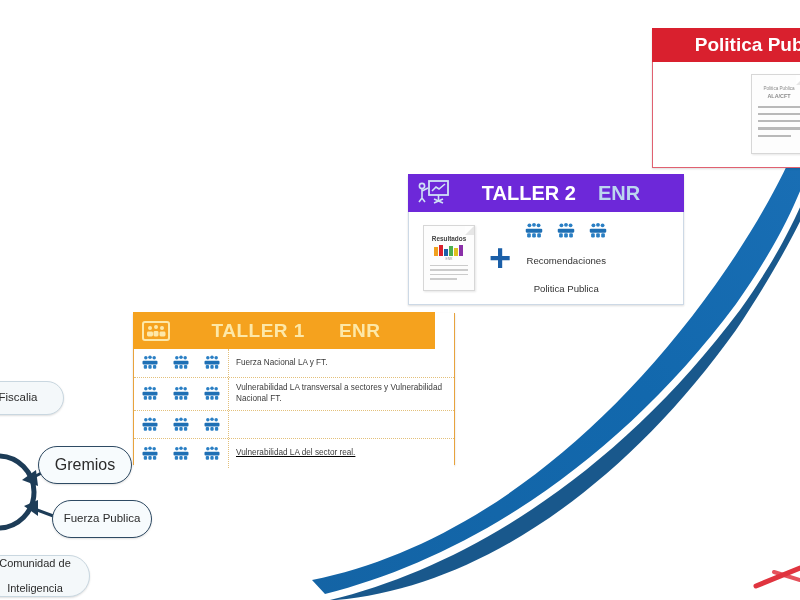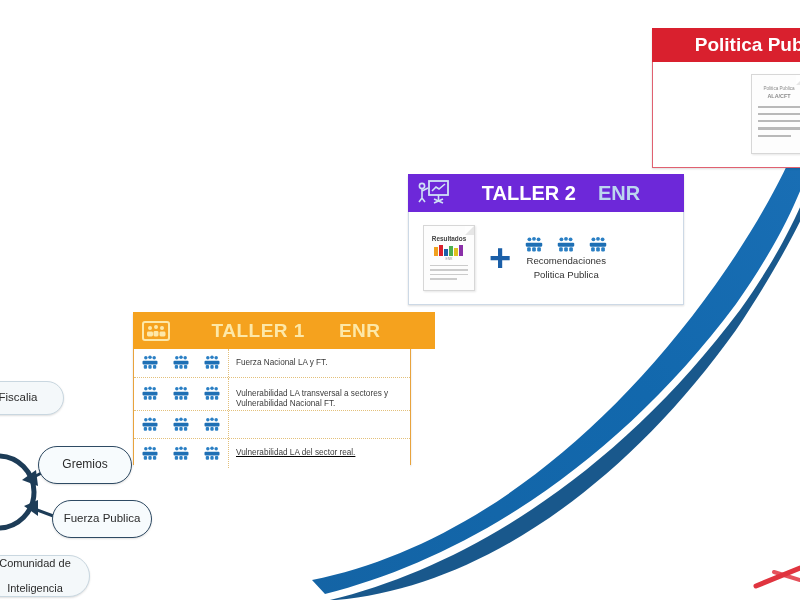--- a/index.html
+++ b/index.html
@@ -14,53 +14,53 @@
 
   
   .arc-layer{position:absolute;left:0;top:0;width:800px;height:600px;pointer-events:none;}
 
   
   .card{position:absolute;background:#ffffff;box-sizing:border-box;}
   .card-head{display:flex;align-items:center;box-sizing:border-box;}
   .card-body{box-sizing:border-box;background:#fff;}
 
   
-  #taller1{left:133px;top:313px;width:278px;height:152px;
+  #taller1{left:133px;top:313px;width:322px;height:152px;
            border:1px solid #e8a33d;border-top:none;
            box-shadow:0 1px 2px rgba(0,0,0,.14);}
   #taller1 .card-head{height:37px;width:302px;margin-left:-1px;margin-top:-1px;
            background:#f5a21e;padding:0 8px;}
   #taller1 .t-title{flex:1;text-align:center;color:#fde8a8;font-weight:bold;
            font-size:19px;letter-spacing:.5px;white-space:nowrap;
            display:flex;justify-content:center;gap:34px;padding-right:6px;}
   #taller1 .card-body{background:#ffffff;}
   .t1row{display:flex;align-items:center;height:28.5px;box-sizing:border-box;
          border-bottom:1px dotted #e3c07a;}
   .t1row:last-child{border-bottom:none;text-decoration:underline;}
-  .t1row.tall{height:33px;align-items:flex-end;}
+  .t1row.tall{height:33px;}
   .t1icons{width:94px;display:flex;justify-content:space-around;align-items:center;
            flex:0 0 94px;border-right:1px dotted #e3c07a;height:100%;}
   .t1text{flex:1;padding-left:7px;font-size:8.2px;color:#3b3b3b;line-height:1.28;
           padding-right:4px;}
 
   
   #taller2{left:408px;top:175px;width:276px;height:130px;
            border:1px solid #cdd9e6;border-top:none;
            box-shadow:0 1px 2px rgba(0,0,0,.14);}
   #taller2 .card-head{height:38px;width:276px;margin-left:-1px;margin-top:-1px;
            background:#6d28d9;padding:0 8px;}
   #taller2 .t-title{flex:1;text-align:center;color:#ffffff;font-weight:bold;
            font-size:20px;white-space:nowrap;display:flex;justify-content:center;
            gap:22px;padding-right:4px;}
   #taller2 .t-title .enr{color:#bcd6ef;}
   #taller2 .card-body{height:92px;display:flex;align-items:center;
            padding:0 10px 0 14px;gap:6px;background:#fff;}
   .plus{color:#1b5fa8;font-size:38px;font-weight:bold;line-height:1;
         margin:0 6px 0 8px;}
-  .rec-block{display:flex;flex-direction:column;align-items:center;gap:2px;}
+  .rec-block{display:flex;flex-direction:column;align-items:center;gap:16px;}
   .rec-icons{display:flex;gap:10px;}
   .rec-text{font-size:9.6px;color:#333;text-align:center;line-height:1.25;}
 
   
   #politica{left:652px;top:29px;width:200px;height:139px;
             border:1px solid #e06070;border-top:none;
             box-shadow:0 1px 2px rgba(0,0,0,.14);}
   #politica .card-head{height:34px;width:200px;margin-left:-1px;margin-top:-1px;
             background:#d9202e;padding:0 6px;}
   #politica .t-title{flex:1;text-align:center;color:#ffffff;font-weight:bold;
@@ -74,21 +74,21 @@
   .doc .fold{position:absolute;right:0;top:0;border-style:solid;}
 
   
   .bubble{position:absolute;background:#f7fbfd;border:1.6px solid #2e4a63;
           border-radius:40px;display:flex;align-items:center;justify-content:center;
           text-align:center;color:#2b2b2b;box-sizing:border-box;
           box-shadow:0 1px 2px rgba(0,0,0,.13);}
   .bubble span{display:block;line-height:1.15;}
   #b-fiscalia{left:-28px;top:381px;width:92px;height:34px;font-size:11.5px;
               border-color:#c9d7e0;background:#f4f8fa;}
-  #b-gremios{left:38px;top:446px;width:94px;height:38px;font-size:12px;}
+  #b-gremios{left:38px;top:446px;width:94px;height:38px;font-size:16px;}
   #b-fuerza{left:52px;top:500px;width:100px;height:38px;font-size:11.5px;justify-content:center;}
   #b-comunidad{left:-20px;top:555px;width:110px;height:42px;font-size:11px;
                border-color:#c9d7e0;background:#f4f8fa;}
 </style>
 </head>
 <body>
 
 <div id="stage">
 
   <svg class="arc-layer" viewBox="0 0 800 600" width="800" height="600">

